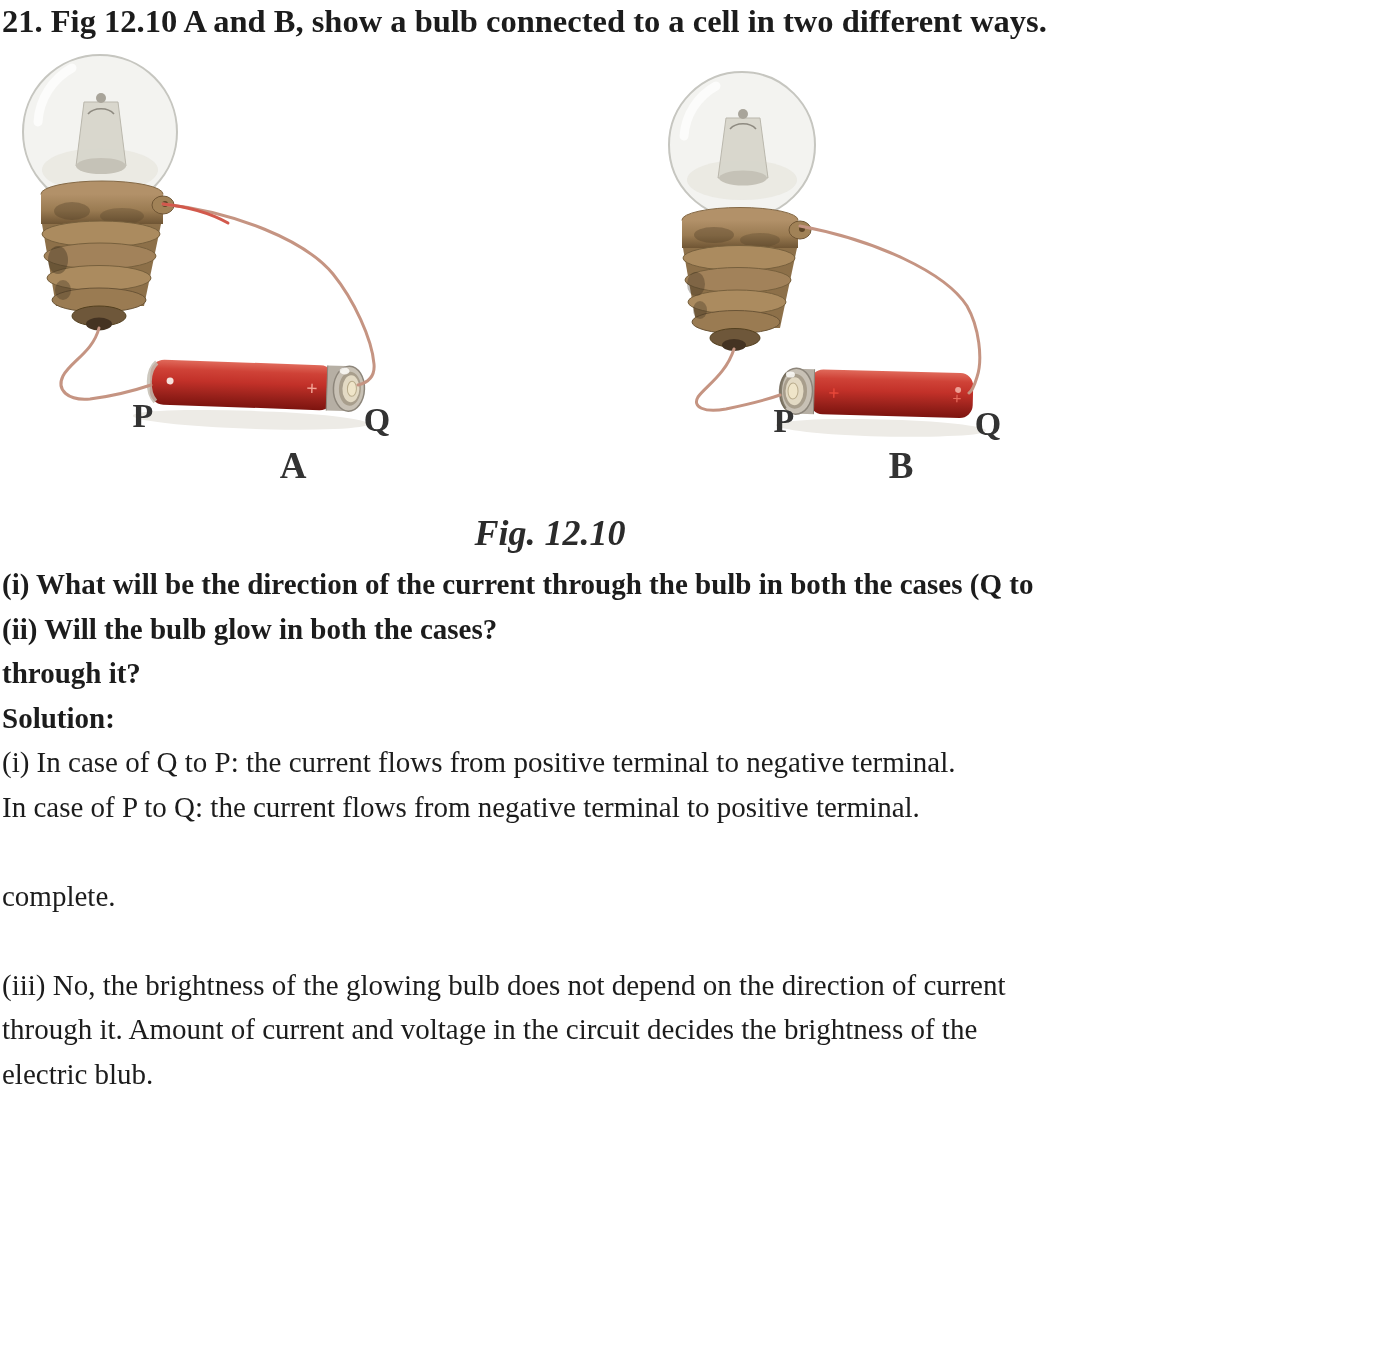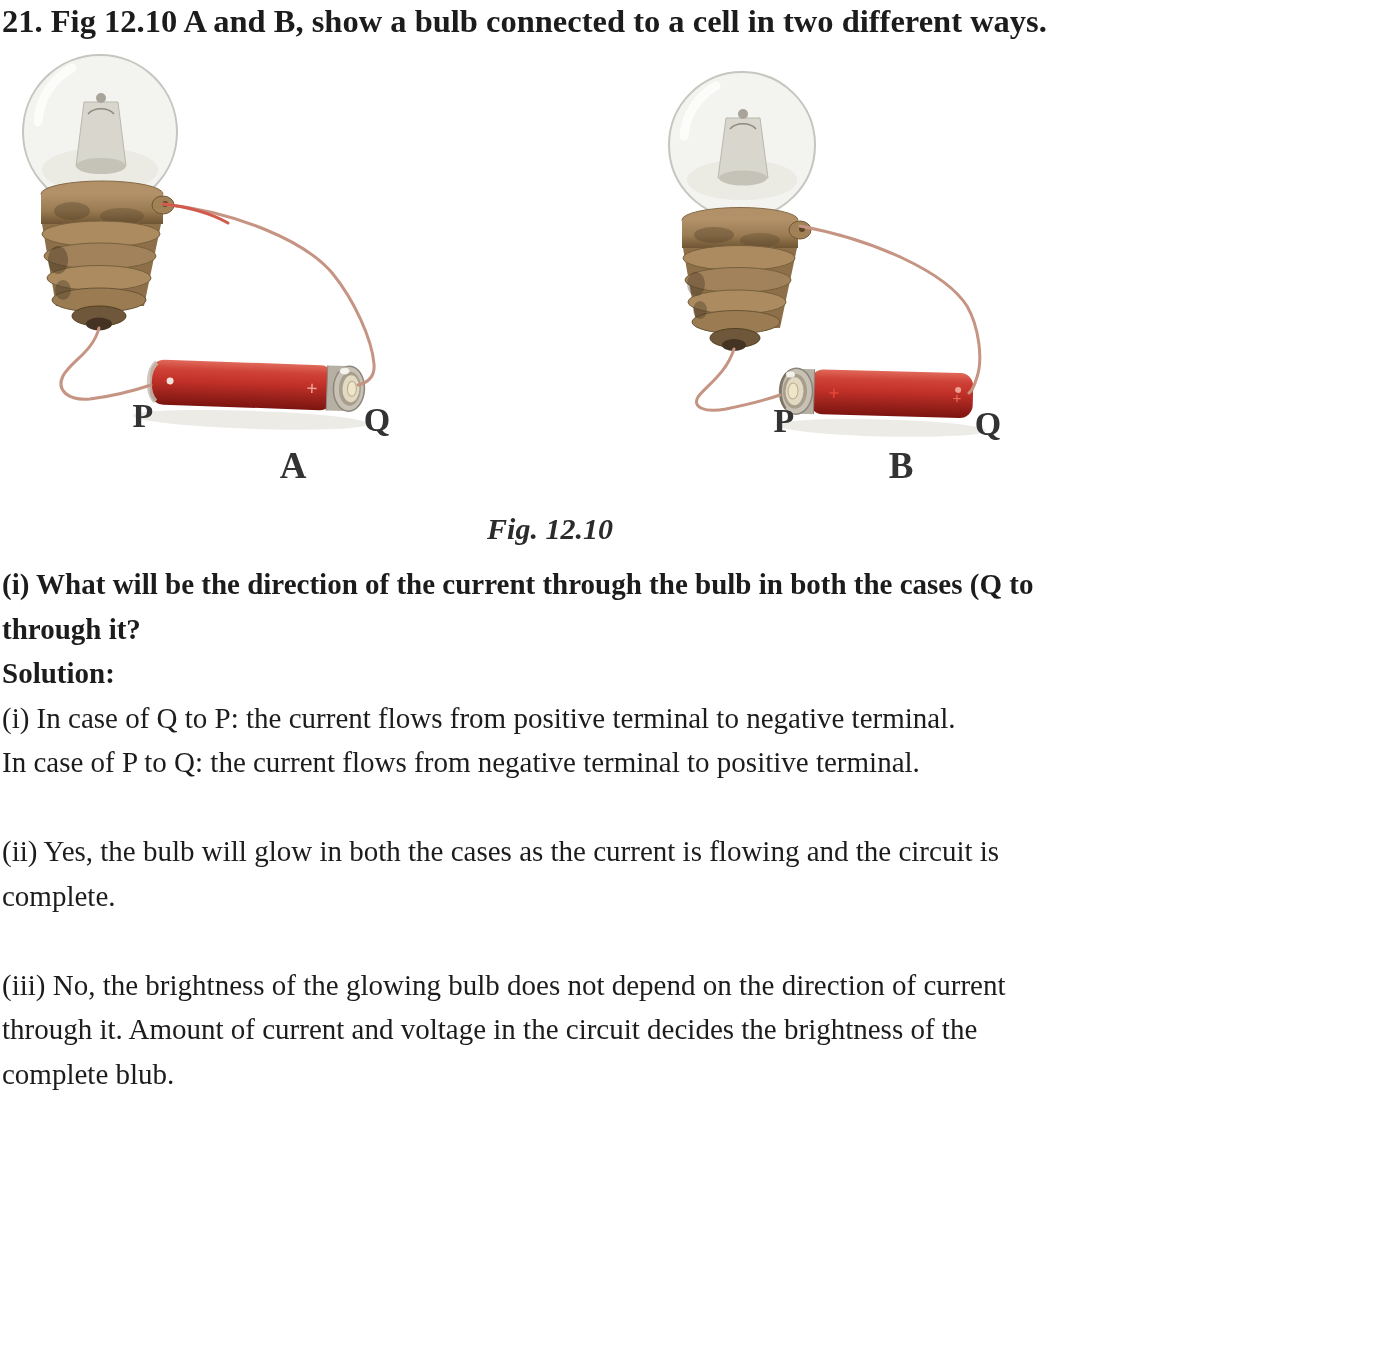--- a/index.html
+++ b/index.html
@@ -16,21 +16,21 @@
   .title{position:absolute;left:2px;top:0;width:1379px;font-size:32.5px;line-height:42px;
          font-weight:bold;color:var(--text);white-space:nowrap;}
   .fig{position:absolute;}
   .fig-a{left:0;top:44px;}
   .fig-b{left:620px;top:44px;}
   .fig text{font-family:"Liberation Serif", serif;font-weight:bold;fill:var(--label);}
   .fig .terminal{font-size:34px;}
   .fig .figletter{font-size:37px;}
   .fig .plus{font-size:20px;}
   .caption{position:absolute;left:390px;top:512px;width:320px;text-align:center;
-           font-size:30px;font-weight:bold;font-style:italic;color:#2b2b2b;}
+           font-size:36px;font-weight:bold;font-style:italic;color:#2b2b2b;}
   .text-flow{position:absolute;left:2px;top:562px;width:1379px;font-size:29px;
              line-height:44.5px;color:var(--text);white-space:nowrap;}
   .par{margin:0;}
   .par.bold{font-weight:bold;}
   .par.gap{margin-bottom:44.5px;font-family:Liberation Serif, serif;}
 </style>
 </head>
 <body>
 
 <div class="page">
@@ -167,33 +167,35 @@
     <text class="figletter" x="281" y="434" text-anchor="middle">B</text>
   </svg>
 
   <div class="caption">Fig. 12.10</div>
 
   <div class="text-flow" id="text-flow">
       <div class="par bold">
         <div class="line">(i) What will be the direction of the current through the bulb in both the cases (Q to</div>
       </div>
       <div class="par bold">
+        <div class="line">(ii) Will the bulb glow in both the cases?</div>
+      </div>
+      <div class="par bold">
         <div class="line">through it?</div>
       </div>
       <div class="par bold">
         <div class="line">Solution:</div>
       </div>
       <div class="par gap">
         <div class="line">(i) In case of Q to P: the current flows from positive terminal to negative terminal.</div>
         <div class="line">In case of P to Q: the current flows from negative terminal to positive terminal.</div>
       </div>
       <div class="par gap">
-        <div class="line">(ii) Yes, the bulb will glow in both the cases as the current is flowing and the circuit is</div>
         <div class="line">complete.</div>
       </div>
       <div class="par gap">
         <div class="line">(iii) No, the brightness of the glowing bulb does not depend on the direction of current</div>
         <div class="line">through it. Amount of current and voltage in the circuit decides the brightness of the</div>
-        <div class="line">complete blub.</div>
+        <div class="line">electric blub.</div>
       </div>
     </div>
 
 </div>
 
 </body></html>

